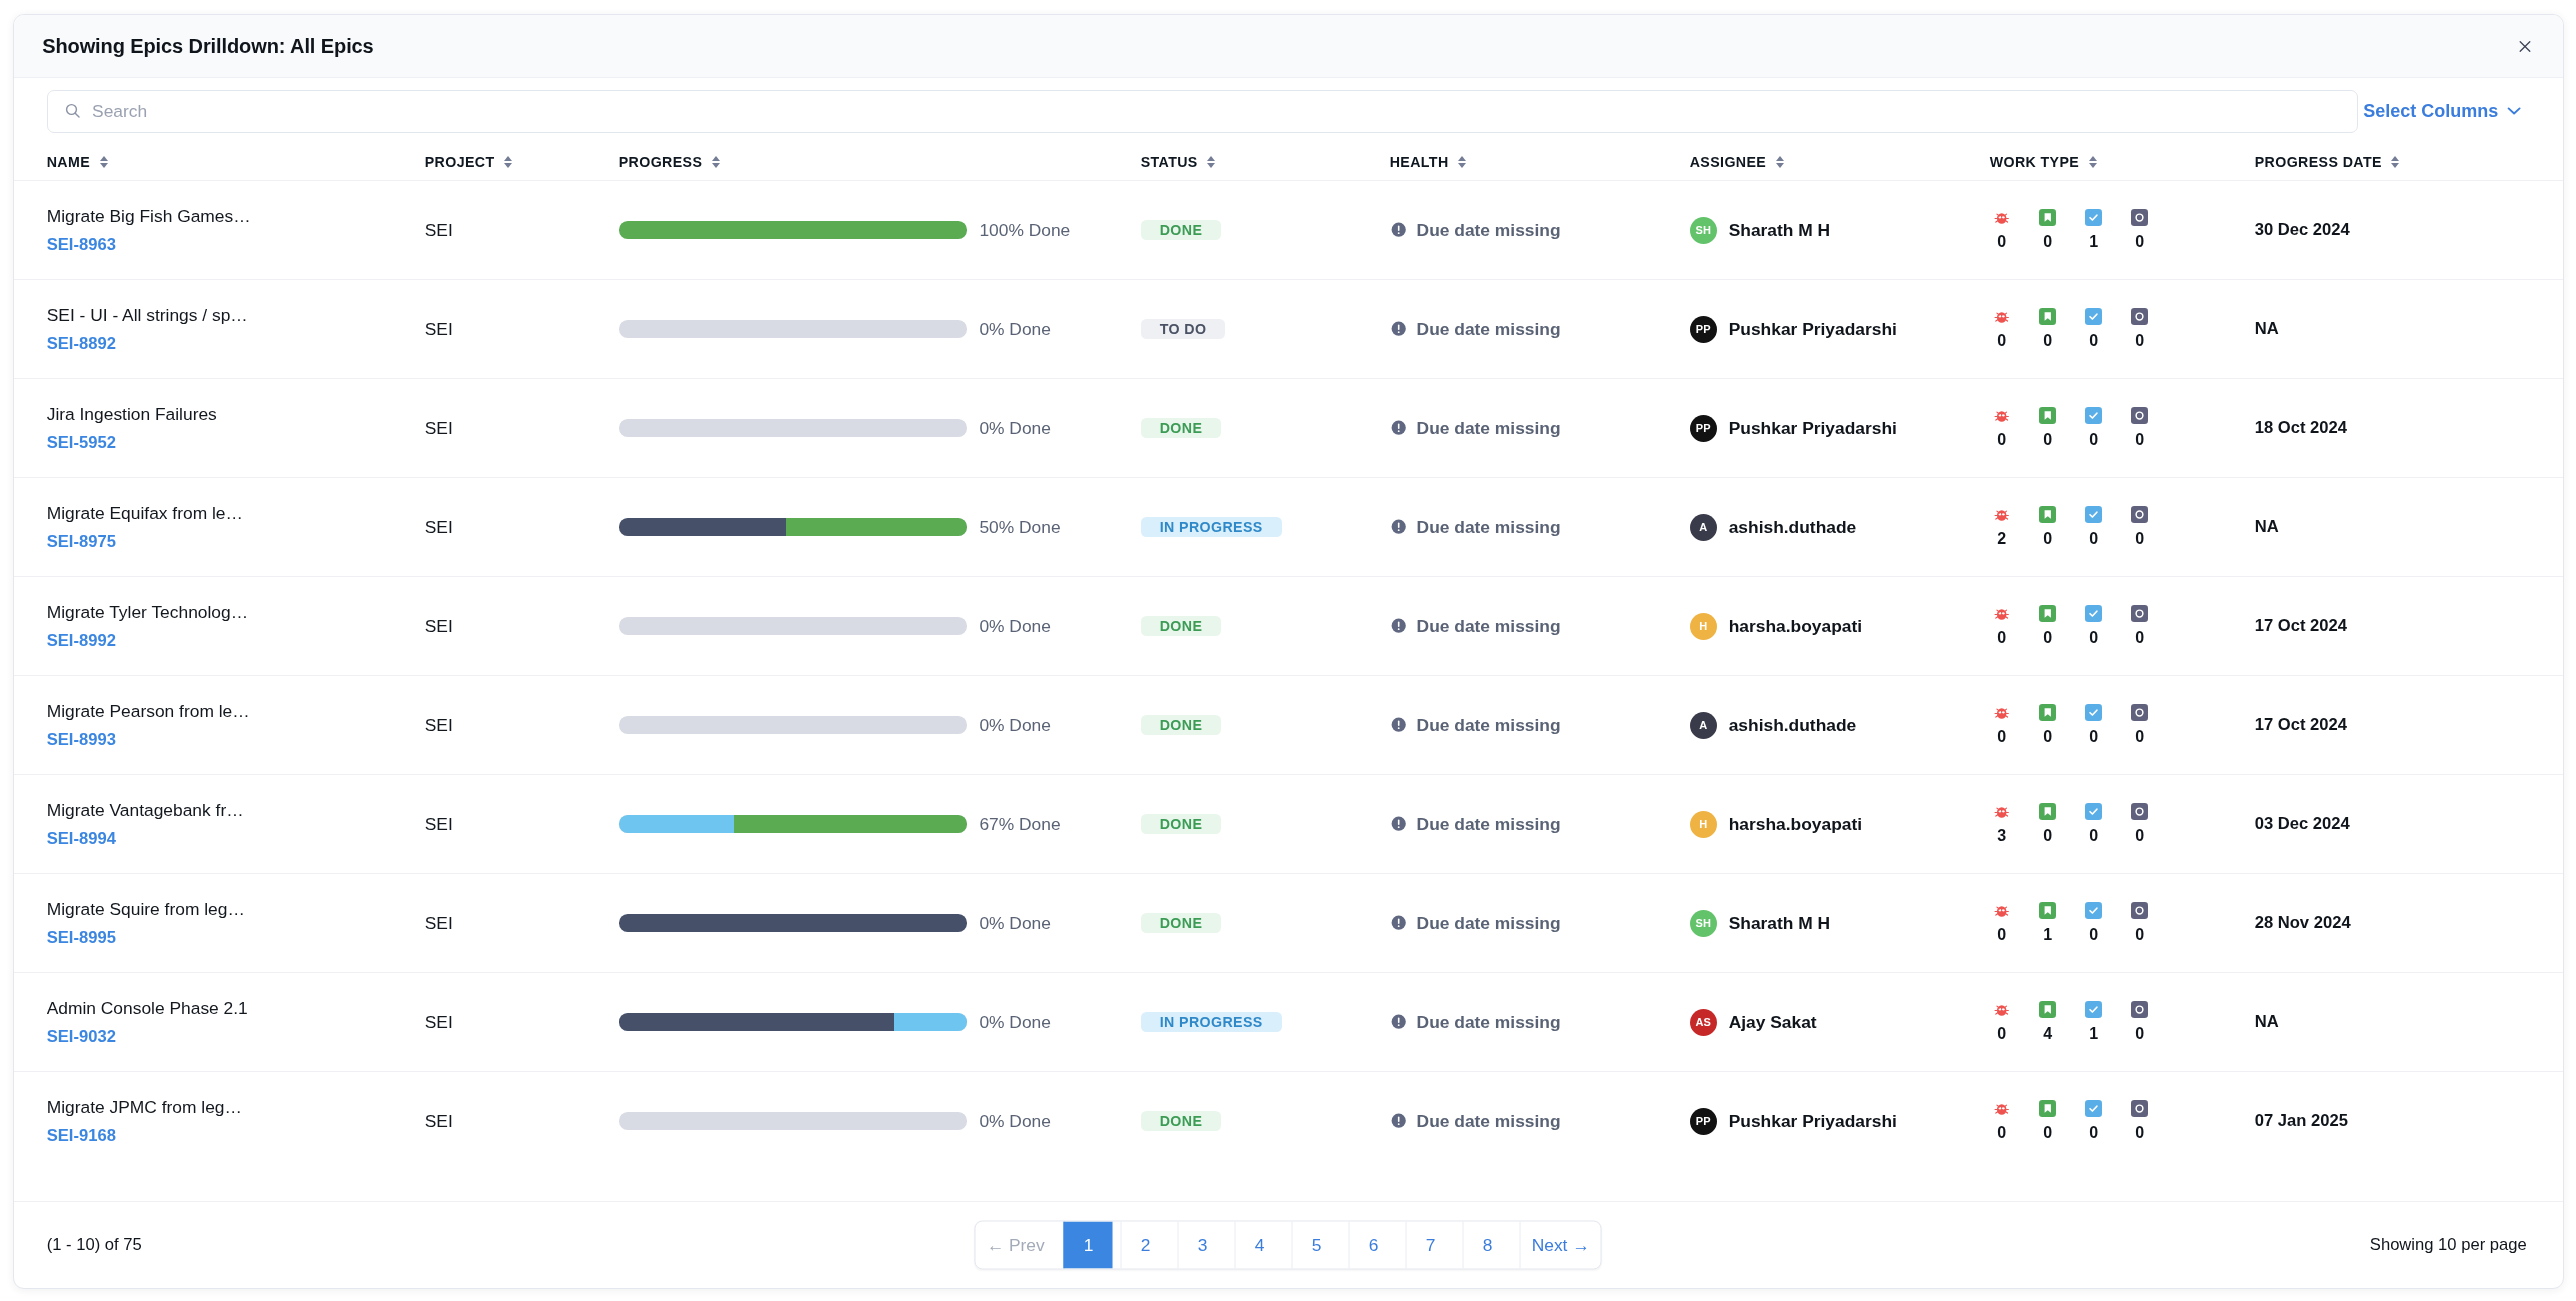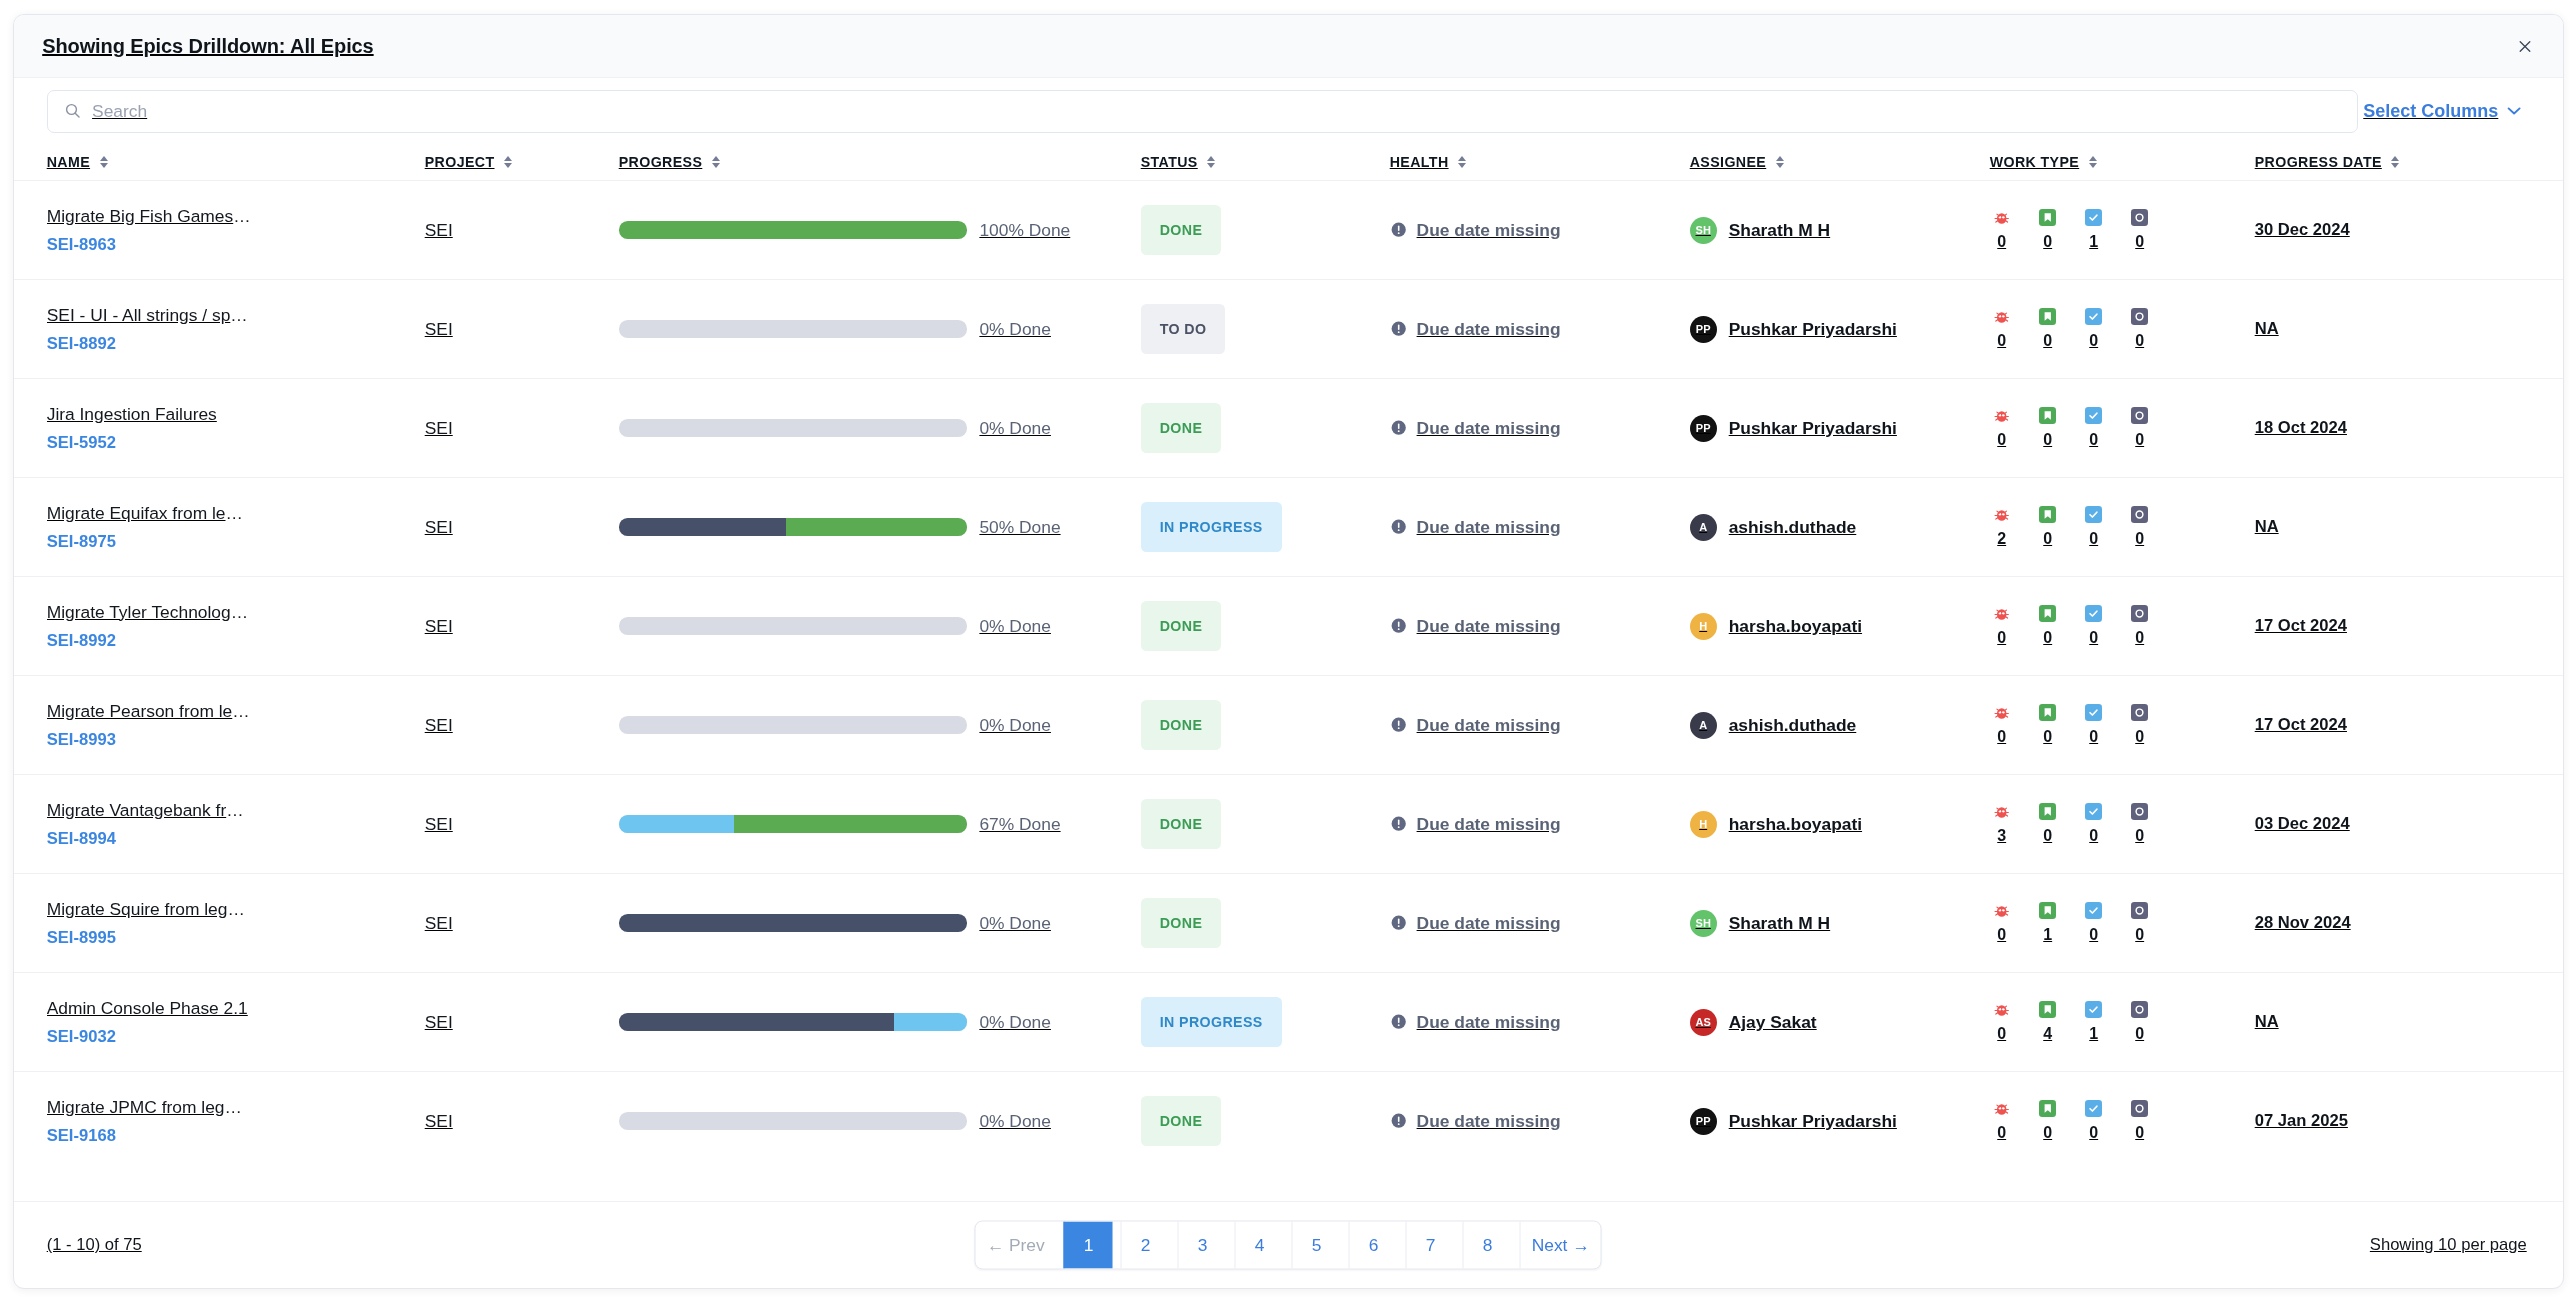--- a/index.html
+++ b/index.html
@@ -13,21 +13,20 @@
     position: absolute;
     left: 12.7px; top: 14.2px;
     width: 2551px; height: 1275px;
     background: #ffffff;
     border: 0.8px solid #e4e8ee;
     border-radius: 11px;
     box-shadow: 0 1.6px 8px rgba(16,24,40,0.06);
     overflow: hidden;
     display: flex;
     flex-direction: column;
-    text-decoration: underline;
   }
   
   .modal-header {
     height: 63px;
     background: #f8fafc;
     border-bottom: 0.8px solid #edf0f5;
     display: flex;
     align-items: center;
     padding: 0 30px 0 28.5px;
     flex: 0 0 auto;
@@ -164,21 +163,21 @@
     background: #d8dbe3;
     overflow: hidden;
     display: flex;
   }
   .bar span { display: block; height: 100%; }
   .pct { font-size: 17.4px; color: #5a6375; white-space: nowrap; }
 
   .badge {
     display: inline-flex;
     align-items: center; justify-content: center;
-    height: 50px;
+    height: 20px;
     padding: 0 19px;
     border-radius: 5.5px;
     font-size: 14.2px;
     font-weight: 700;
     letter-spacing: 0.4px;
   }
   .badge.done { background: #e8f6ec; color: #3c9c55; }
   .badge.todo { background: #eef0f4; color: #4a5264; }
   .badge.inprogress { background: #d9effc; color: #2f89c9; }
 

